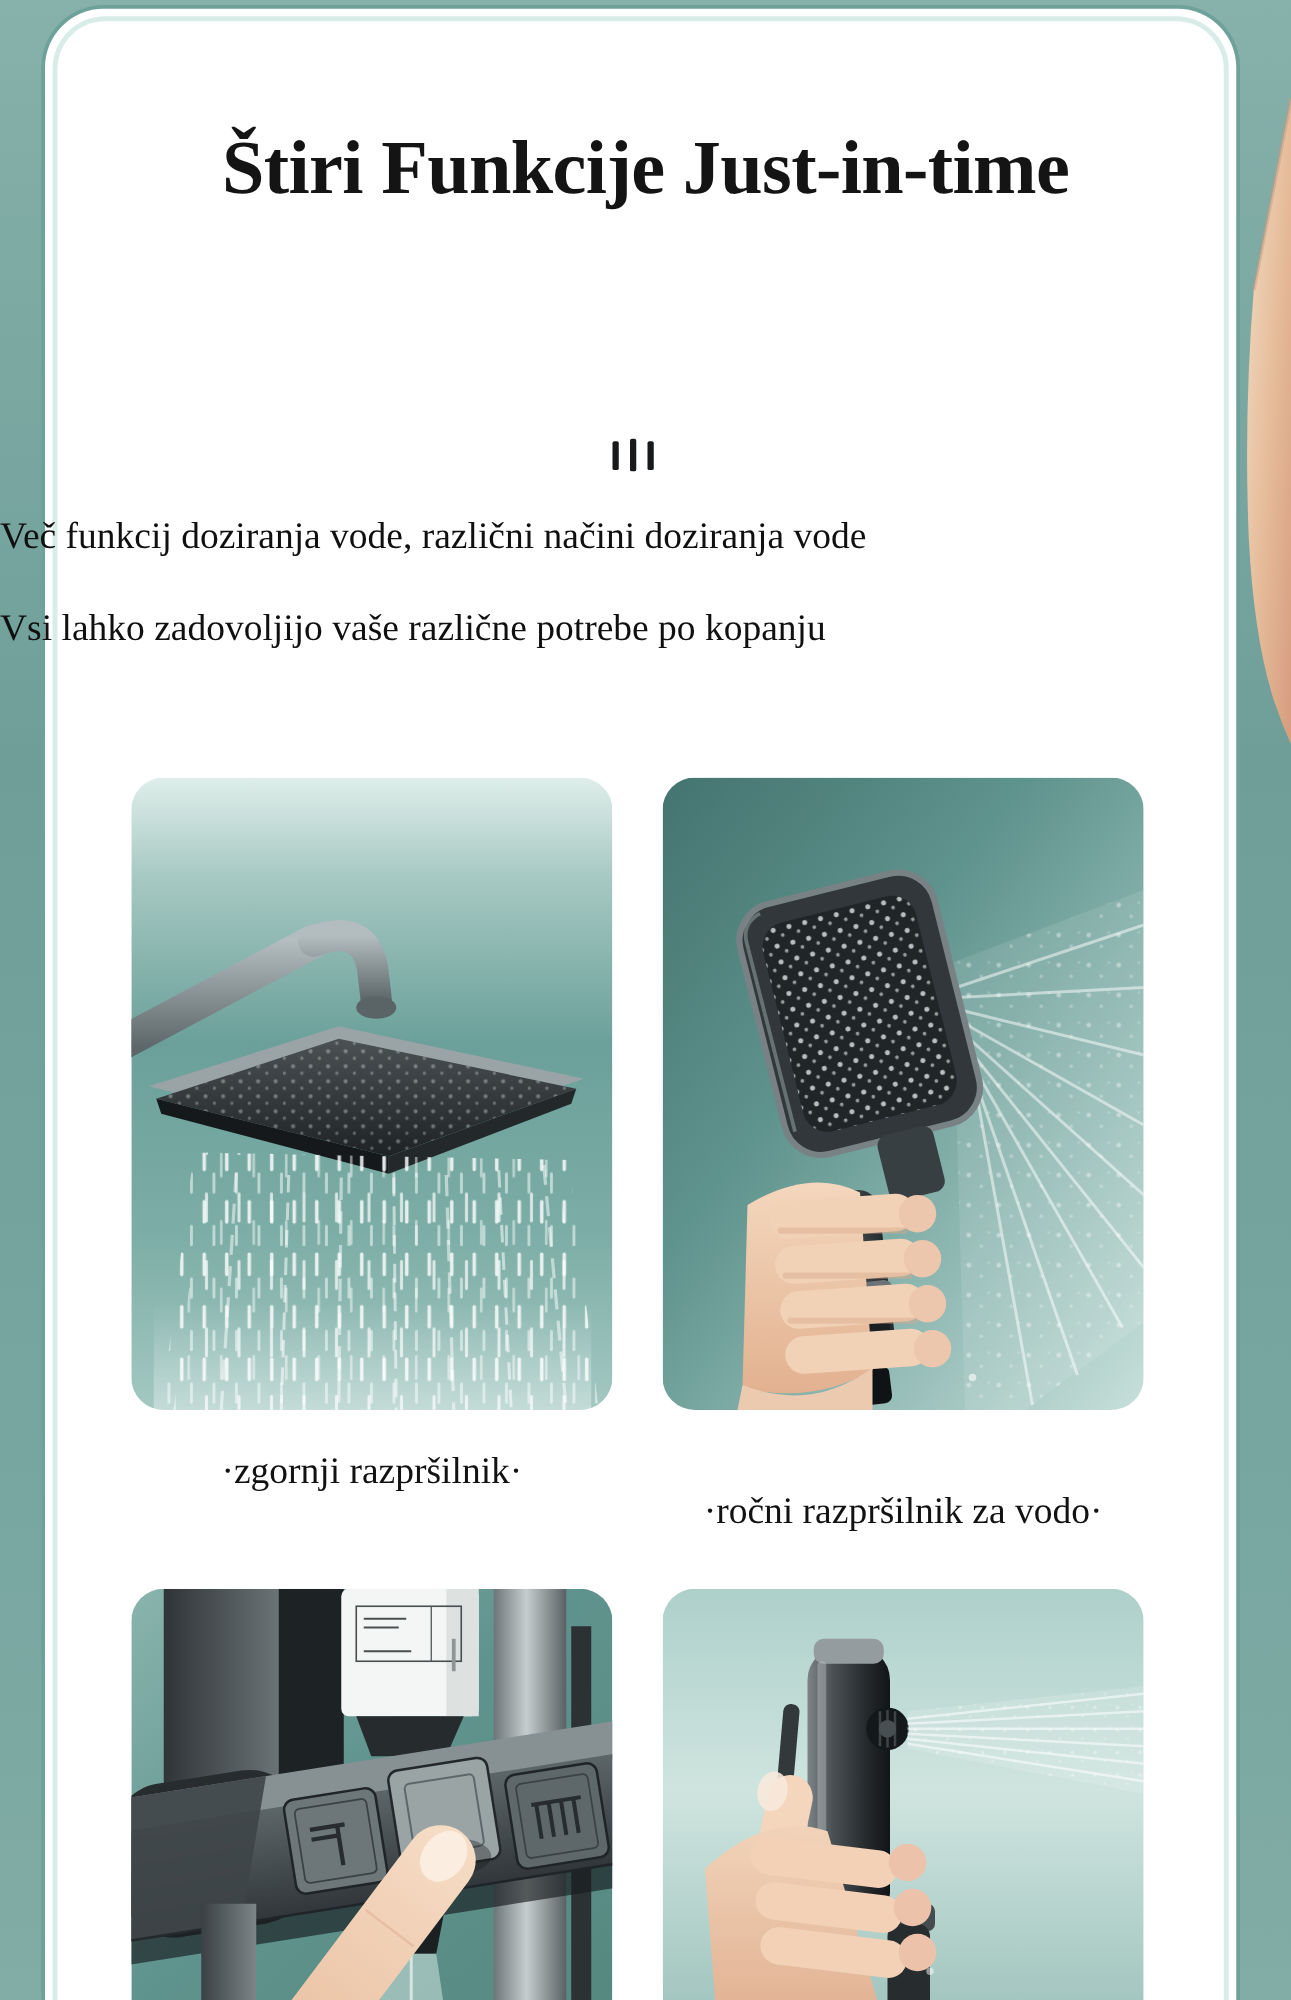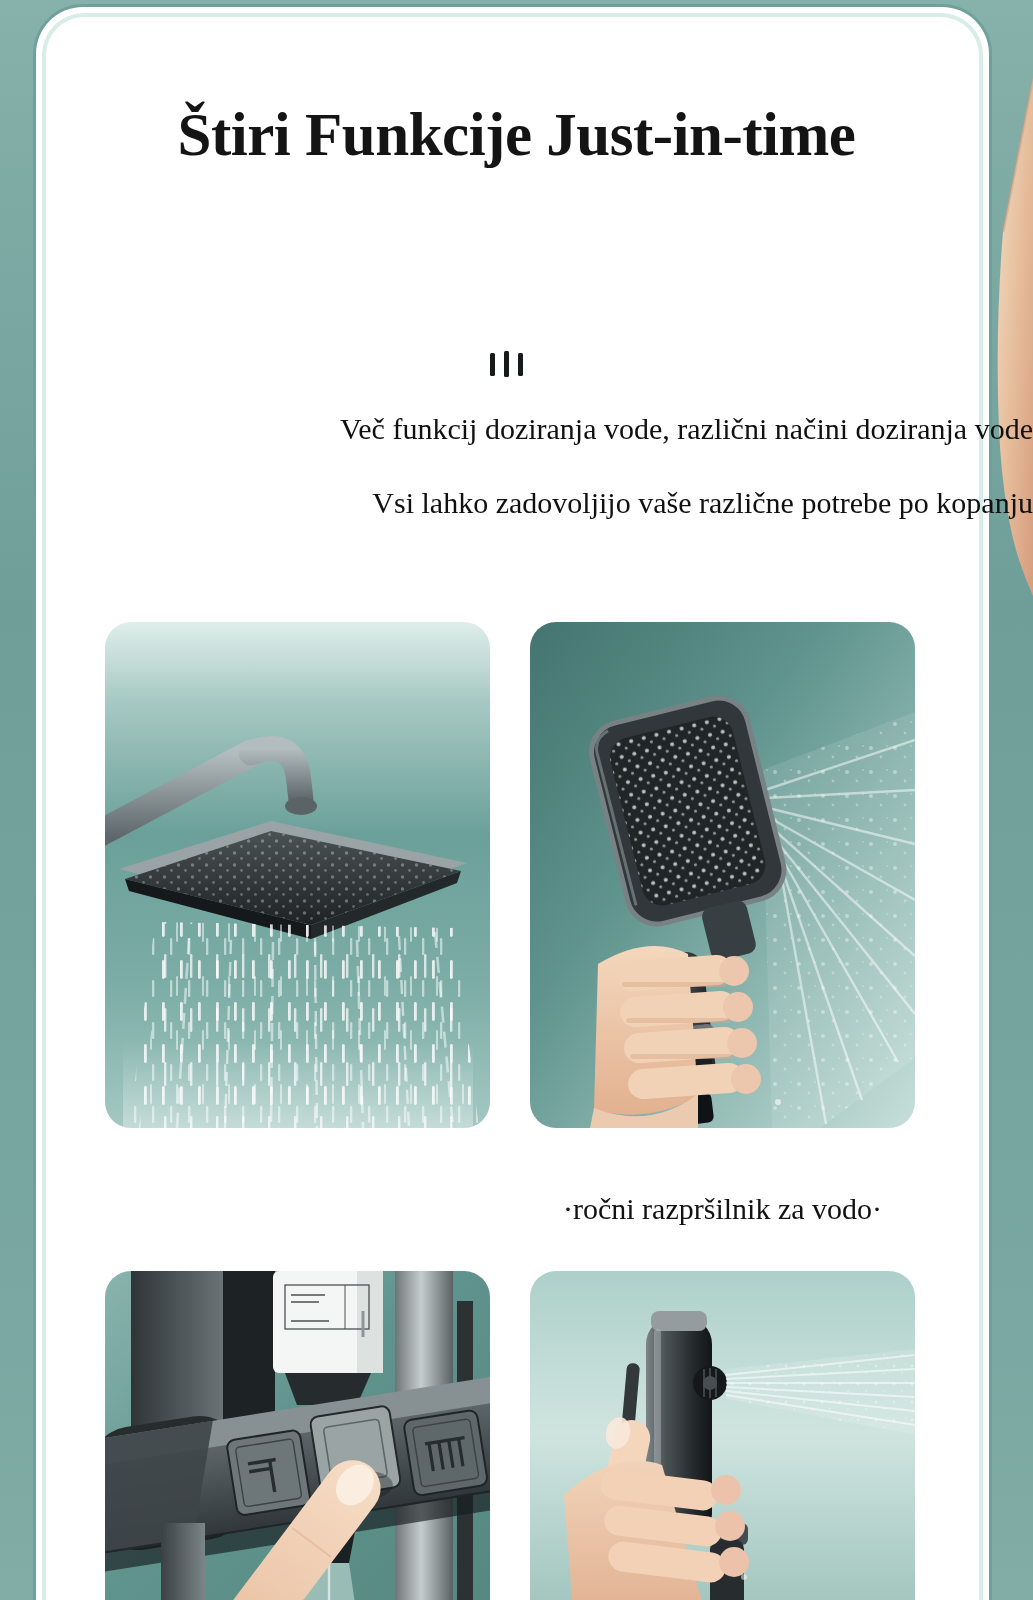--- a/index.html
+++ b/index.html
@@ -13,21 +13,21 @@
   .ring-light{left:42px;top:13px;width:941px;height:1640px;background:#d8ece8;border-radius:42px 42px 0 0;}
   .card{position:absolute;left:46px;top:17px;width:933px;height:1640px;background:#ffffff;border-radius:38px 38px 0 0;}
   .content{position:absolute;left:0;top:0;width:1033px;height:1591px;}
   .title{position:absolute;left:0;width:1033px;text-align:center;font-weight:700;
          font-size:61px;line-height:1.15;color:#141414;margin:0;letter-spacing:-0.5px;}
   .t-line1{top:100px;}
   .t-line2{top:232px;}
   .divider{position:absolute;top:353px;left:0;width:1013px;display:flex;justify-content:center;gap:9px;}
   .divider i{display:block;width:5px;height:23px;background:#17191b;border-radius:1.5px;}
   .divider i:nth-child(2){height:26px;margin-top:-2px;}
-  .sub{position:absolute;left:0;width:1033px;text-align:right;font-size:30px;color:#101010;margin:0;}
+  .sub{position:absolute;left:0;width:1033px;text-align:left;font-size:30px;color:#101010;margin:0;}
   .s1{top:412px;}
   .s2{top:486px;}
   .tile{position:absolute;margin:0;border-radius:26px;overflow:hidden;}
   .tile svg{display:block;width:100%;height:100%;}
   .tile1{left:105px;top:622px;width:385px;height:506px;}
   .tile2{left:530px;top:622px;width:385px;height:506px;}
   .caption{position:absolute;width:385px;text-align:center;top:1160px;font-size:30px;color:#121212;}
   .cap1{left:105px;}
   .cap2{left:530px;margin-top:32px;}
   .tile3{left:105px;top:1271px;width:385px;height:360px;}
@@ -205,20 +205,21 @@
             <rect x="92" y="360" width="104" height="5" rx="2.5"></rect>
             <rect x="96" y="396" width="104" height="5" rx="2.5"></rect>
             <rect x="100" y="432" width="104" height="5" rx="2.5"></rect>
           </g>
           <path d="M64 486 Q120 508 168 472 L168 506 L60 506 Z" fill="#eccab0"></path>
         </g>
         <circle cx="248" cy="480" r="3" fill="#ffffff" opacity="0.6"></circle>
       </svg>
     </figure>
 
+    <div class="caption cap1">·zgornji razpršilnik·</div>
     <div class="caption cap2">·ročni razpršilnik za vodo·</div>
 
     <figure class="tile tile3">
       <svg viewBox="0 0 385 360">
         <defs>
           <linearGradient id="t3bg" x1="0" y1="0" x2="1" y2="1">
             <stop offset="0" stop-color="#8ab4ae"></stop>
             <stop offset="0.45" stop-color="#5f938d"></stop>
             <stop offset="1" stop-color="#54887f"></stop>
           </linearGradient>

